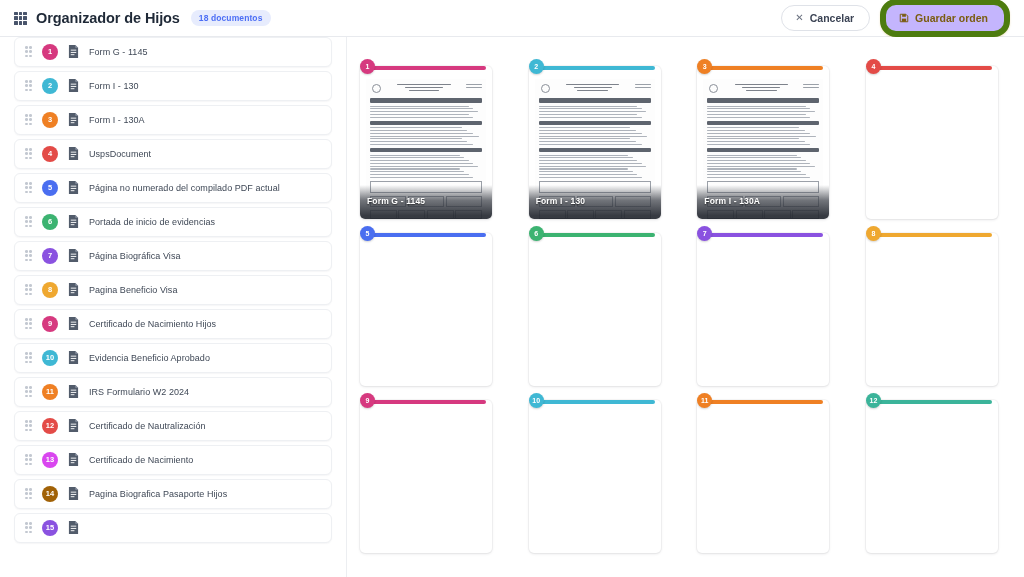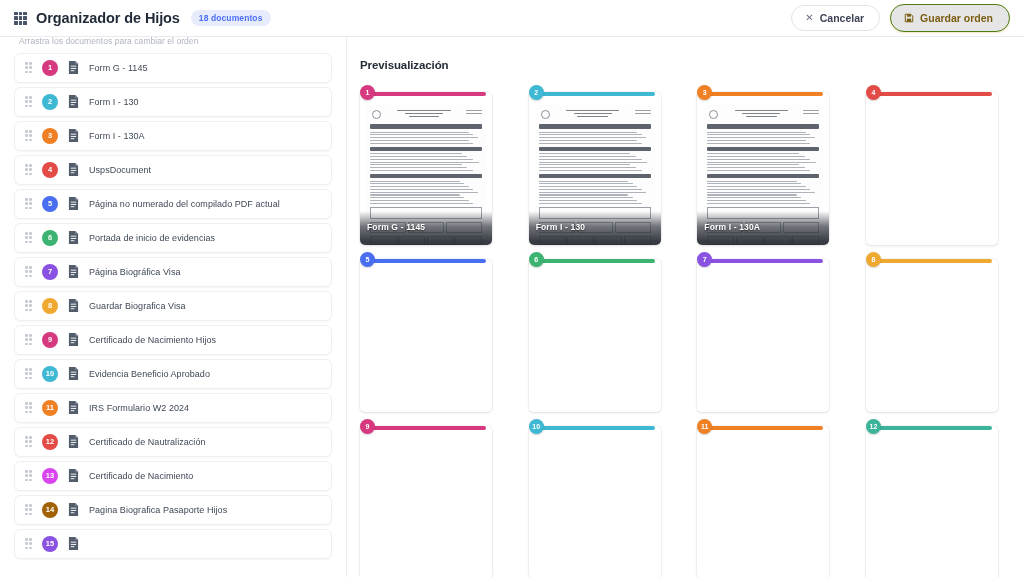--- a/index.html
+++ b/index.html
@@ -33,22 +33,22 @@
   .btn {
     display: flex; align-items: center; gap: 6px;
     border-radius: 16px; font-size: 10.5px; font-weight: bold;
     cursor: pointer; white-space: nowrap;
   }
   .btn-cancel {
     background: #ffffff; color: #3b4354;
     border: 1px solid #dfe2e8; padding: 6px 15px 6.5px 13px;
   }
   .btn-save {
-    background: #e5e5e5; color: #7a5c10;
-    border: 1px solid #4d7c0f; padding: 6.5px 16px 7px 13px;
+    background: #c4b5fd; color: #7a5c10;
+    border: 6px solid #4d7c0f; padding: 6.5px 16px 7px 13px;
     box-shadow: 0 1px 2px rgba(200,150,20,.25);
   }
   .x-glyph { font-size: 10px; font-weight: normal; color: #6b7280; line-height: 1; }
   .save-ico { width: 10px; height: 10px; flex: none; display:block; }
 
   
   .workspace { position: absolute; top: 37px; left: 0; width: 1024px; height: 540px; background:#fff; }
 
   
   .left-panel {
@@ -156,21 +156,20 @@
         <rect x="4.5" y="9" width="7" height="5" fill="#7a5c10"></rect>
       </svg>
       <span>Guardar orden</span>
     </button>
   </div>
 </div>
 
 <div class="workspace">
 
   <div class="left-panel">
-    <div class="drag-hint">Arrastra los documentos para cambiar el orden</div>
     <div class="doc-list" id="doc-list">
         <div class="doc-row">
           <span class="drag-dots">
             <i></i>
             <i></i>
             <i></i>
             <i></i>
             <i></i>
             <i></i>
           </span>
@@ -308,21 +307,21 @@
             <i></i>
           </span>
           <span class="num-badge" style="background: rgb(239, 168, 48);">8</span>
           <svg class="file-ico" viewBox="0 0 12 14">
             <path d="M1 0h7l3 3v11H1z" fill="#525c6b"></path>
             <path d="M8 0l3 3H8z" fill="#8d95a3"></path>
             <rect x="3" y="5" width="6" height="1" fill="#fff"></rect>
             <rect x="3" y="7.5" width="6" height="1" fill="#fff"></rect>
             <rect x="3" y="10" width="4" height="1" fill="#fff"></rect>
           </svg>
-          <span class="doc-label">Guardar Biografica Visa</span>
+          <span class="doc-label">Pagina Beneficio Visa</span>
         </div>
         <div class="doc-row">
           <span class="drag-dots">
             <i></i>
             <i></i>
             <i></i>
             <i></i>
             <i></i>
             <i></i>
           </span>
@@ -447,21 +446,20 @@
             <rect x="3" y="5" width="6" height="1" fill="#fff"></rect>
             <rect x="3" y="7.5" width="6" height="1" fill="#fff"></rect>
             <rect x="3" y="10" width="4" height="1" fill="#fff"></rect>
           </svg>
           <span class="doc-label"></span>
         </div>
       </div>
   </div>
 
   <div class="right-panel">
-    <div class="preview-title">Previsualización</div>
     <div class="card-grid" id="card-grid">
         <div class="pcard">
           <div class="pcard-body">
             <div class="thumb">
               <div class="thumb-inner">
                 <div class="t-seal"></div>
                 <div class="t-head">
                   <div class="l" style="width:70%;margin-left:15%"></div>
                   <div class="l" style="width:50%;margin-left:25%"></div>
                   <div class="l" style="width:40%;margin-left:30%"></div>

